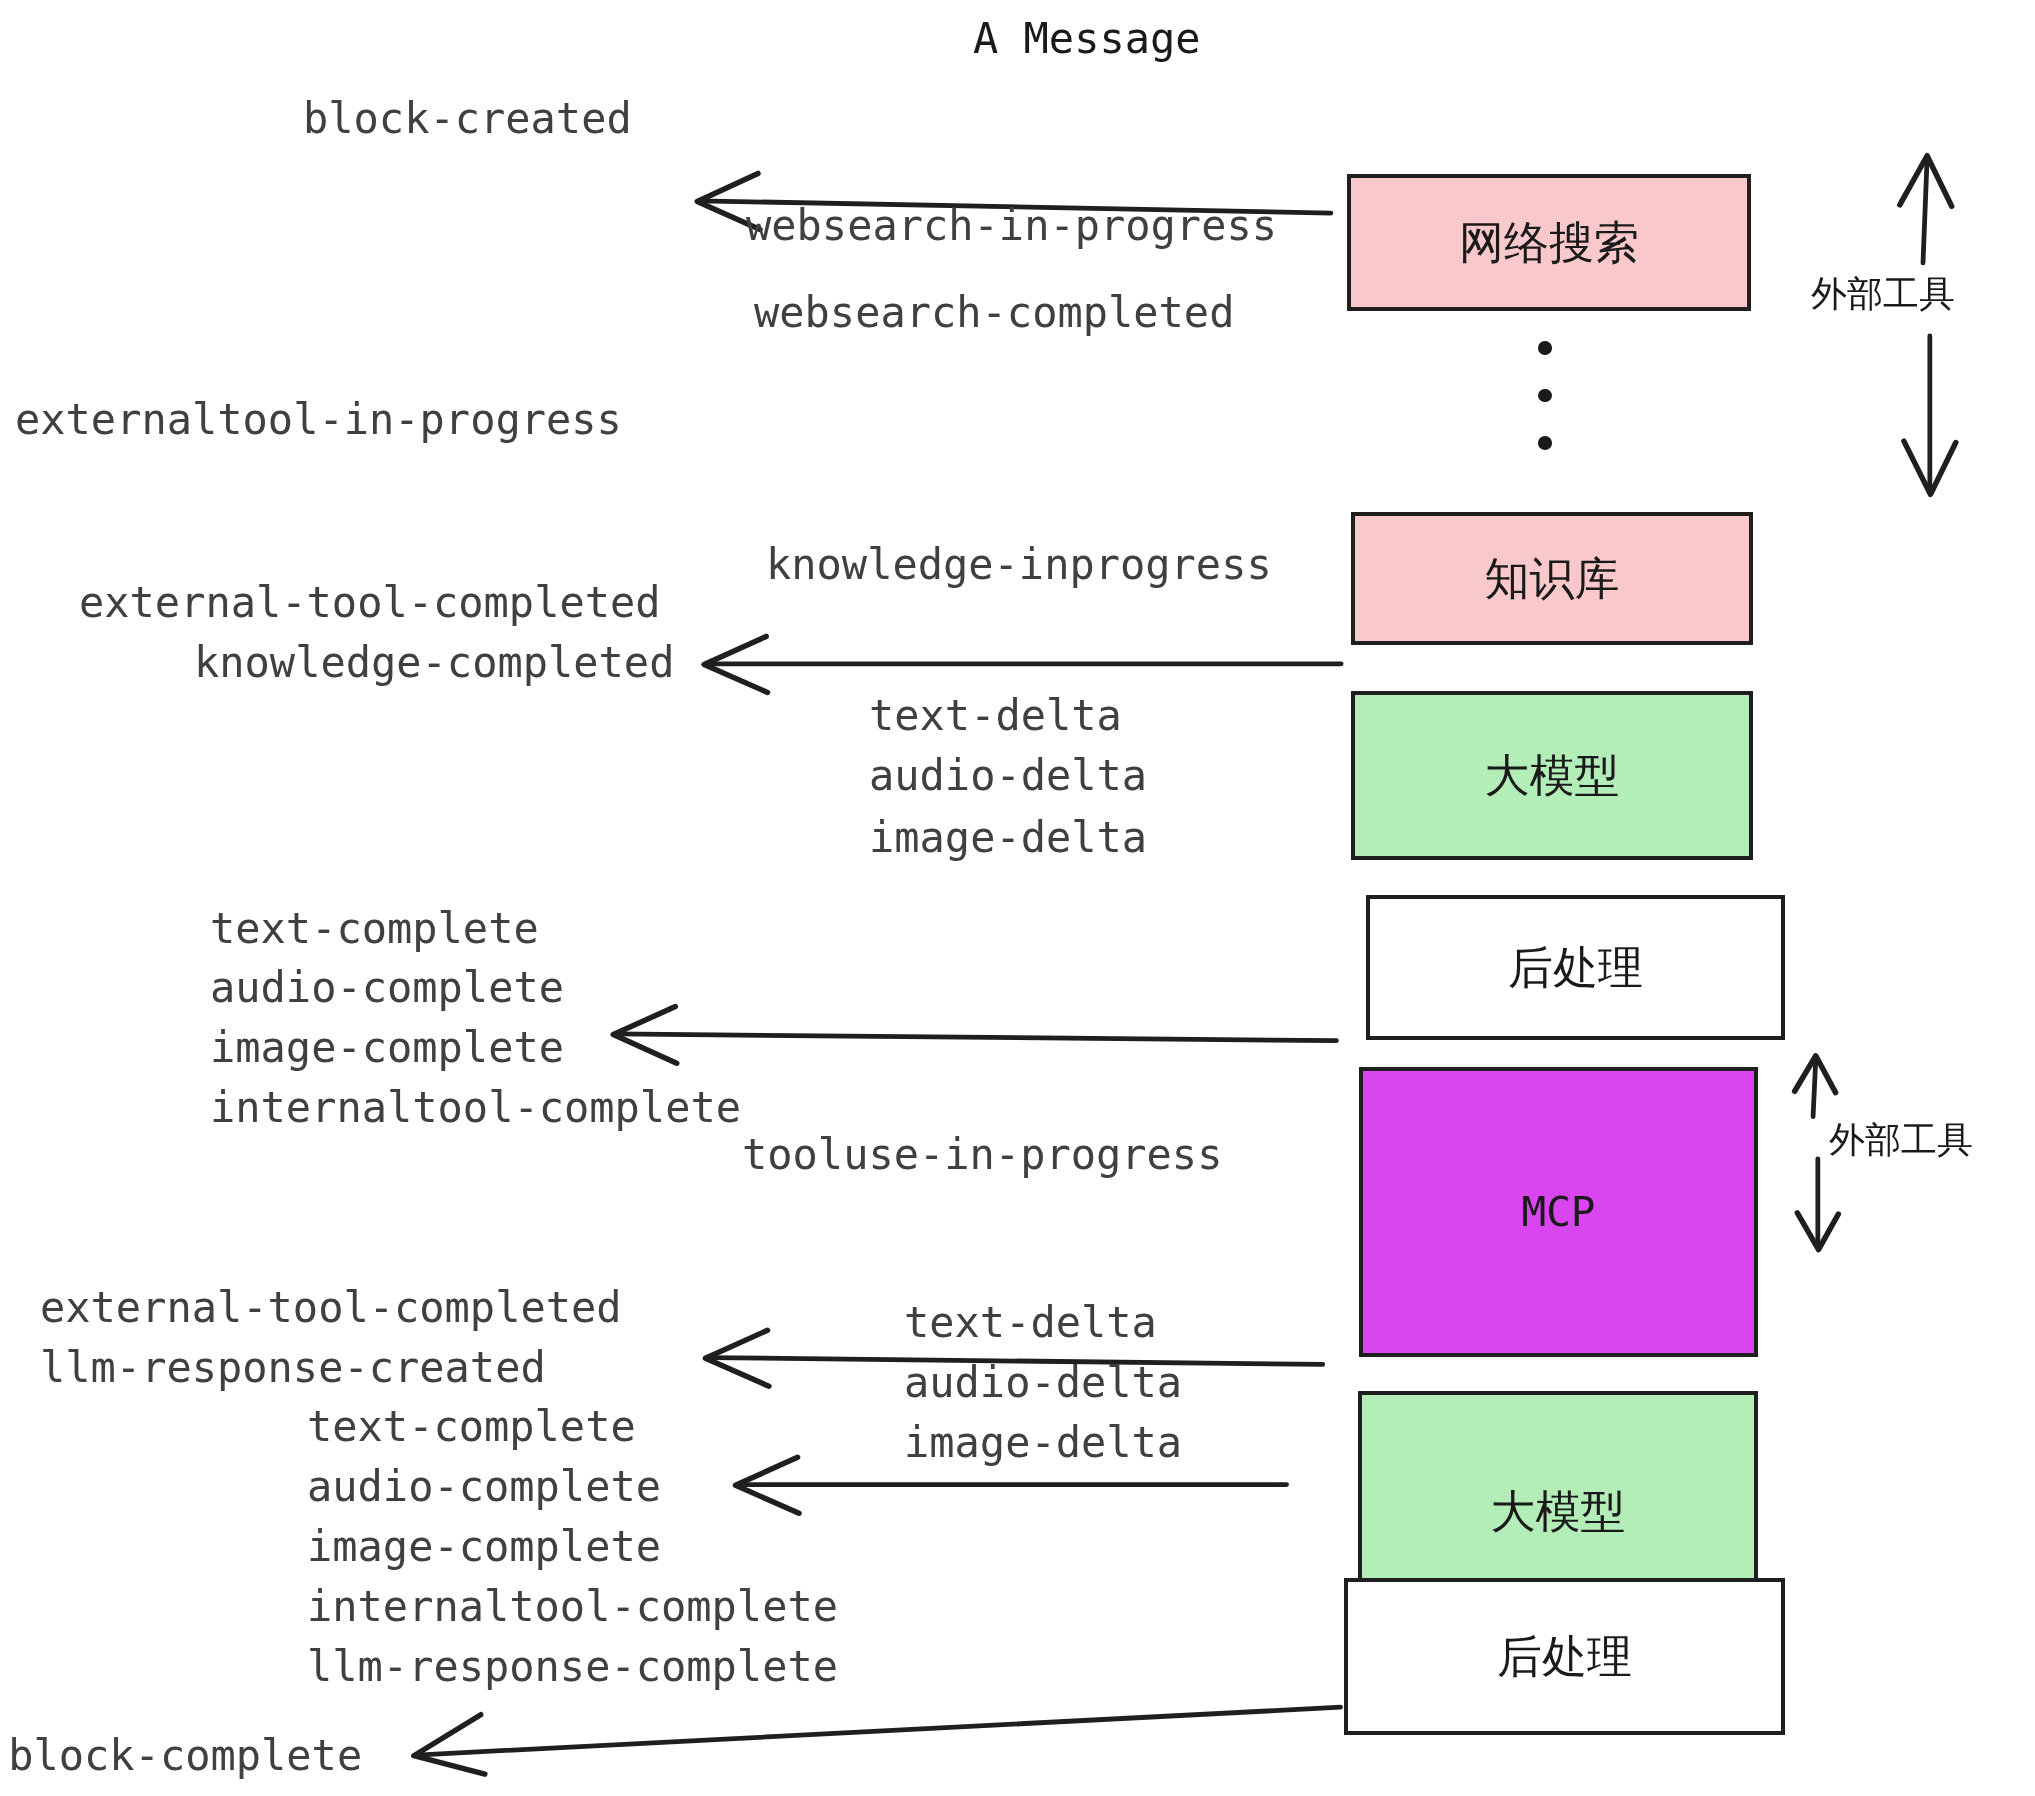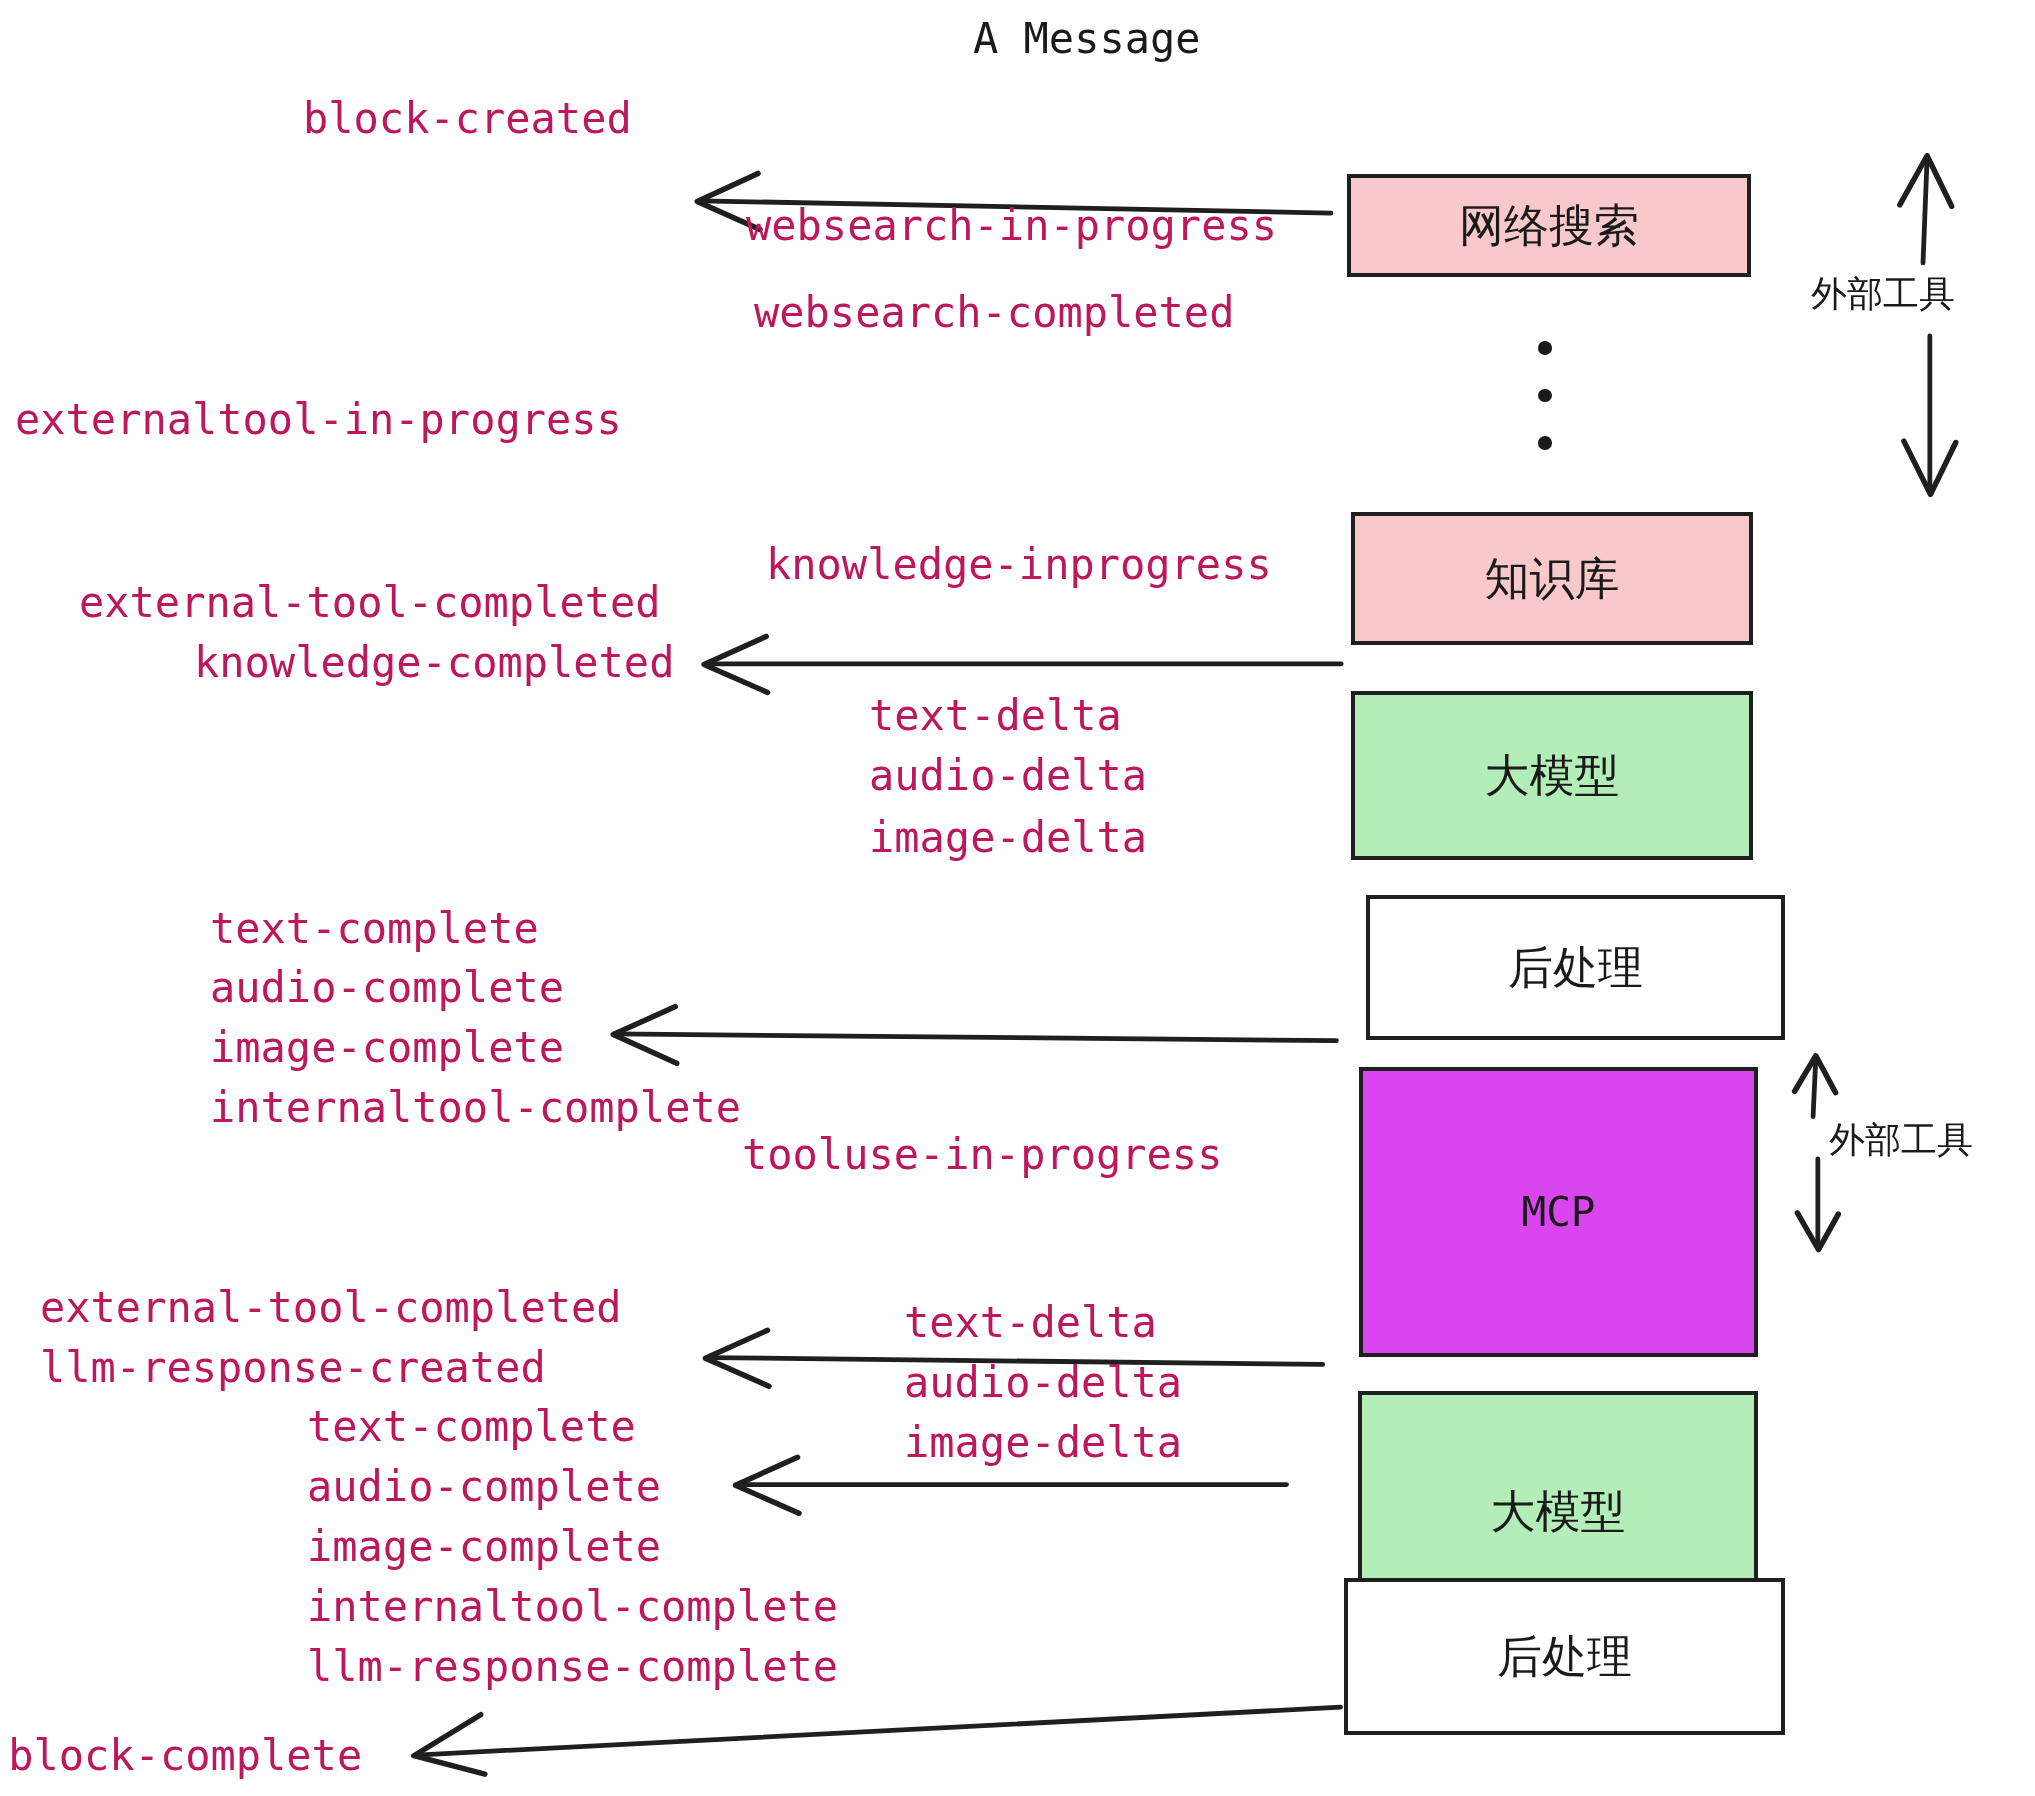--- a/index.html
+++ b/index.html
@@ -8,21 +8,21 @@
     width:2035px;height:1796px;
     background:#ffffff;
     font-family:"DejaVu Sans Mono","Liberation Mono",monospace;
     overflow:hidden;
   }
   .evt{
     position:absolute;
     font-family:"DejaVu Sans Mono","Liberation Mono",monospace;
     font-size:42px;
     line-height:1.0;
-    color:#be185d;
+    color:#404040;
     white-space:pre;
     letter-spacing:0px;
   }
   .title{
     position:absolute;
     font-family:"DejaVu Sans Mono","Liberation Mono",monospace;
     font-size:42px;
     color:#1a1a1a;
     white-space:pre;
   }
@@ -164,21 +164,21 @@
   <div class="evt" style="left:904px;top:1362px;">audio-delta</div>
   <div class="evt" style="left:904px;top:1422px;">image-delta</div>
 
   <div class="evt" style="left:307px;top:1406px;">text-complete</div>
   <div class="evt" style="left:307px;top:1466px;">audio-complete</div>
   <div class="evt" style="left:307px;top:1526px;">image-complete</div>
   <div class="evt" style="left:307px;top:1586px;">internaltool-complete</div>
   <div class="evt" style="left:8.2px;top:1735px;">block-complete</div>
   <div class="evt" style="left:307px;top:1646px;">llm-response-complete</div>
 
-  <div class="box" style="left:1347px;top:174px;width:404px;height:103px;background:#f9c8cb;">
+  <div class="box" style="left:1347px;top:174px;width:404px;height:137px;background:#f9c8cb;">
     <span class="boxlabel">网络搜索</span>
   </div>
 
   <div class="dots" style="left:1537px;top:341px;width:16.4px;height:109px;">
     <span></span>
     <span></span>
     <span></span>
   </div>
 
   <div class="box" style="left:1351px;top:512px;width:402px;height:133px;background:#f9c8cb;">

